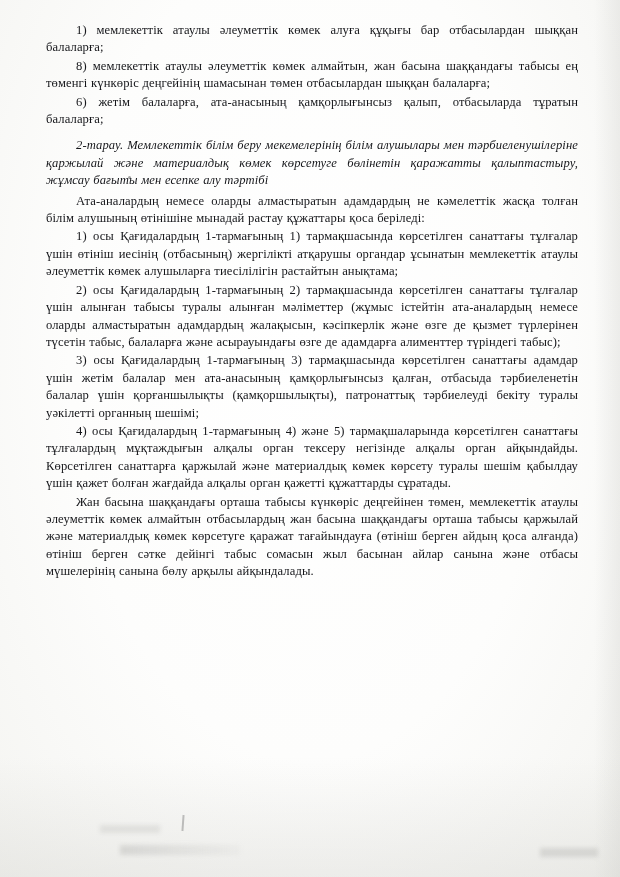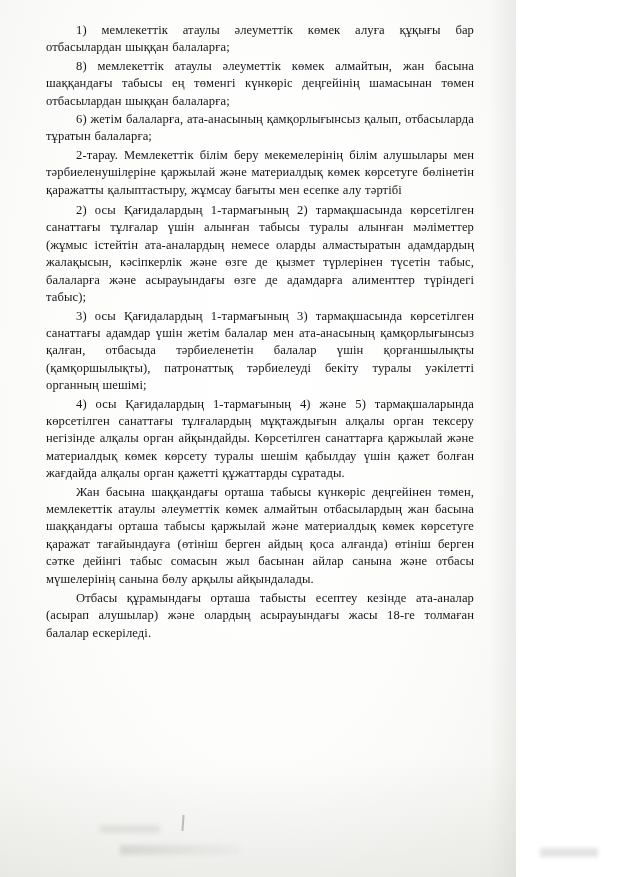--- a/index.html
+++ b/index.html
@@ -9,21 +9,21 @@
   }
   body {
     width: 620px;
     height: 877px;
     font-family: "Liberation Serif", serif;
     color: #15161a;
     overflow: hidden;
   }
   .page {
     position: relative;
-    width: 516px;
+    width: 620px;
     height: 877px;
     background:
       radial-gradient(ellipse at 50% 40%, #ffffff 0%, #fdfdfc 55%, #f4f4f1 100%);
     box-sizing: border-box;
     padding: 22px 42px 0 46px;
   }
   .page::after {
     
     content: "";
     position: absolute;
@@ -48,22 +48,23 @@
     margin: 0 0 1px 0;
     text-align: justify;
     text-justify: inter-word;
     font-size: 12.6px;
     line-height: 17.4px;
     text-indent: 30px;
     letter-spacing: 0.1px;
     word-spacing: 0.4px;
   }
   p.heading {
-    margin-top: 1px;
+    margin-top: 9px;
     margin-bottom: 3px;
+    font-style: italic;
   }
   p.gap-before {
     margin-top: 2px;
   }
   .smudge {
     position: absolute;
     z-index: 1;
     pointer-events: none;
   }
   .smudge.mark1 {
@@ -118,19 +119,20 @@
   <div class="smudge tick"></div>
   <div class="smudge dot"></div>
 
   <div class="doc">
     <p>1) мемлекеттік атаулы әлеуметтік көмек алуға құқығы бар отбасылардан шыққан балаларға;</p>
     <p>8) мемлекеттік атаулы әлеуметтік көмек алмайтын, жан басына шаққандағы табысы ең төменгі күнкөріс деңгейінің шамасынан төмен отбасылардан шыққан балаларға;</p>
     <p>6) жетім балаларға, ата-анасының қамқорлығынсыз қалып, отбасыларда тұратын балаларға;</p>
 
     <p class="heading">2-тарау. Мемлекеттік білім беру мекемелерінің білім алушылары мен тәрбиеленушілеріне қаржылай және материалдық көмек көрсетуге бөлінетін қаражатты қалыптастыру, жұмсау бағыты мен есепке алу тәртібі</p>
 
+    <p>Ата-аналардың немесе оларды алмастыратын адамдардың не кәмелеттік жасқа толған білім алушының өтінішіне мынадай растау құжаттары қоса беріледі:</p>
+    <p>1) осы Қағидалардың 1-тармағының 1) тармақшасында көрсетілген санаттағы тұлғалар үшін өтініш иесінің (отбасының) жергілікті атқарушы органдар ұсынатын мемлекеттік атаулы әлеуметтік көмек алушыларға тиесілілігін растайтын анықтама;</p>
     <p>2) осы Қағидалардың 1-тармағының 2) тармақшасында көрсетілген санаттағы тұлғалар үшін алынған табысы туралы алынған мәліметтер (жұмыс істейтін ата-аналардың немесе оларды алмастыратын адамдардың жалақысын, кәсіпкерлік және өзге де қызмет түрлерінен түсетін табыс, балаларға және асырауындағы өзге де адамдарға алименттер түріндегі табыс);</p>
     <p>3) осы Қағидалардың 1-тармағының 3) тармақшасында көрсетілген санаттағы адамдар үшін жетім балалар мен ата-анасының қамқорлығынсыз қалған, отбасыда тәрбиеленетін балалар үшін қорғаншылықты (қамқоршылықты), патронаттық тәрбиелеуді бекіту туралы уәкілетті органның шешімі;</p>
     <p>4) осы Қағидалардың 1-тармағының 4) және 5) тармақшаларында көрсетілген санаттағы тұлғалардың мұқтаждығын алқалы орган тексеру негізінде алқалы орган айқындайды. Көрсетілген санаттарға қаржылай және материалдық көмек көрсету туралы шешім қабылдау үшін қажет болған жағдайда алқалы орган қажетті құжаттарды сұратады.</p>
     <p>Жан басына шаққандағы орташа табысы күнкөріс деңгейінен төмен, мемлекеттік атаулы әлеуметтік көмек алмайтын отбасылардың жан басына шаққандағы орташа табысы қаржылай және материалдық көмек көрсетуге қаражат тағайындауға (өтініш берген айдың қоса алғанда) өтініш берген сәтке дейінгі табыс сомасын жыл басынан айлар санына және отбасы мүшелерінің санына бөлу арқылы айқындалады.</p>
-    <p class="gap-before">Отбасы құрамындағы орташа табысты есептеу кезінде ата-аналар (асырап алушылар) және олардың асырауындағы жасы 18-ге толмаған балалар ескеріледі.</p>
   </div>
 </div>
 
 </body></html>

